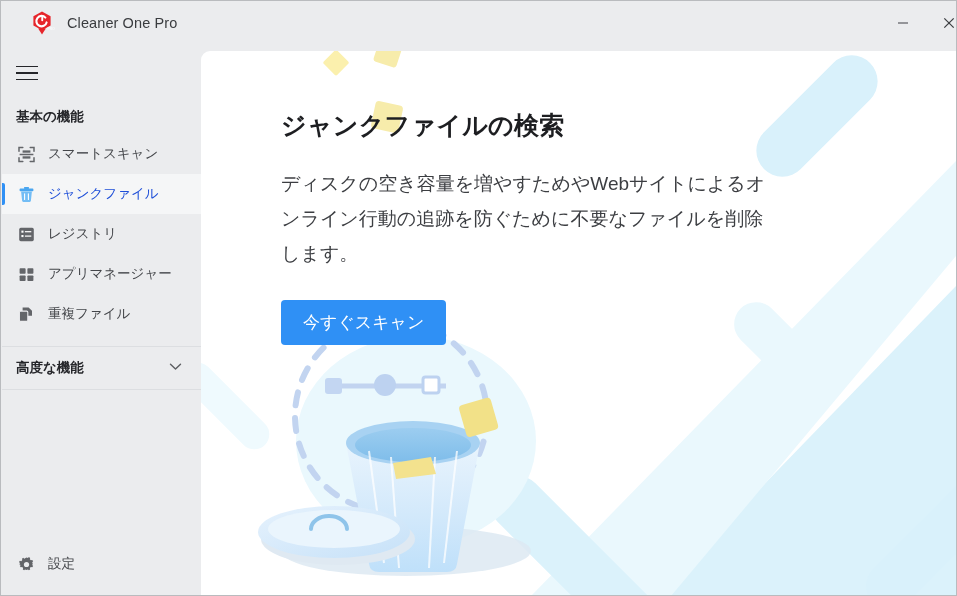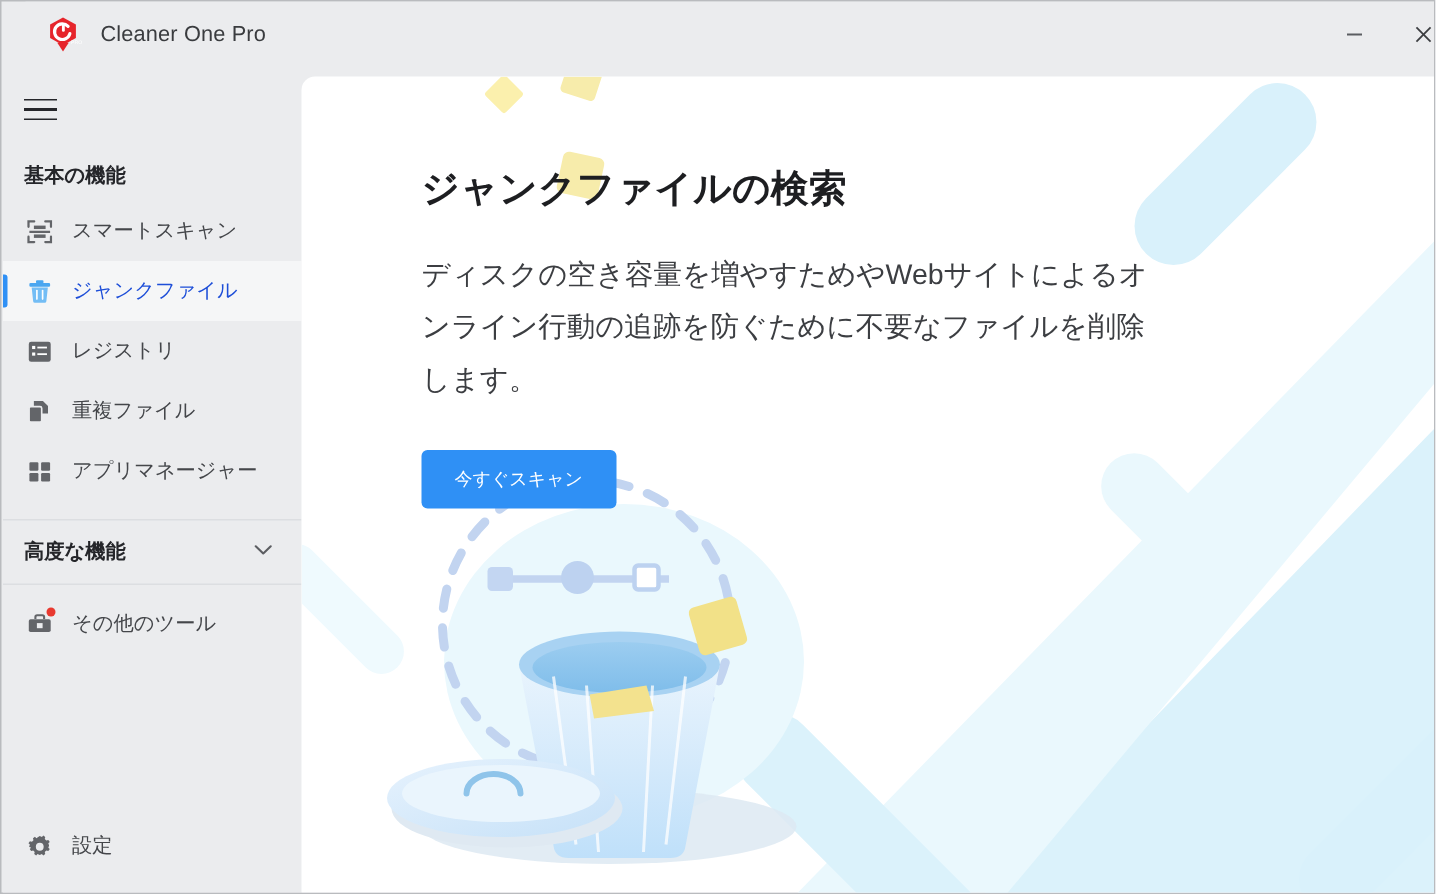--- a/index.html
+++ b/index.html
@@ -203,21 +203,21 @@
     line-height: 1.85;
     color: #3c3e42;
     max-width: 500px;
   }
 
   #scan-button {
     margin-top: 29px;
     display: inline-block;
     background: #2f90f5;
     color: #ffffff;
-    font-size: 12px;
+    font-size: 17px;
     border: none;
     border-radius: 4px;
     padding: 11px 22px;
     cursor: pointer;
     font-family: inherit;
   }
 </style>
 </head>
 <body>
 
@@ -297,59 +297,48 @@
           <rect x="6.9" y="5.1" width="6.4" height="1.2" fill="#ffffff"></rect>
           <rect x="6.9" y="9.5" width="6.4" height="1.2" fill="#ffffff"></rect>
         </svg>
       </span>
       <span class="nav-label">レジストリ</span>
     </div>
 
     <div class="nav-item">
       <span class="nav-icon">
         <svg width="17" height="17" viewBox="0 0 17 17">
-          <path d="M4.6 1.4h6.0l3.4 3.3v5.0H4.6z" fill="#636569"></path>
-          <rect x="1.4" y="5.1" width="8.4" height="10.3" rx="1.1" fill="#636569" stroke="#ebecee" stroke-width="1.1"></rect>
-        </svg>
-      </span>
-      <span class="nav-label">重複ファイル</span>
-    </div>
-
-    <div class="nav-item">
-      <span class="nav-icon">
-        <svg width="17" height="17" viewBox="0 0 17 17">
           <rect x="1.6" y="2.2" width="6.0" height="5.6" rx=".8" fill="#636569"></rect>
           <rect x="9.4" y="2.2" width="6.0" height="5.6" rx=".8" fill="#636569"></rect>
           <rect x="1.6" y="9.4" width="6.0" height="5.6" rx=".8" fill="#636569"></rect>
           <rect x="9.4" y="9.4" width="6.0" height="5.6" rx=".8" fill="#636569"></rect>
         </svg>
       </span>
       <span class="nav-label">アプリマネージャー</span>
+    </div>
+
+    <div class="nav-item">
+      <span class="nav-icon">
+        <svg width="17" height="17" viewBox="0 0 17 17">
+          <path d="M4.6 1.4h6.0l3.4 3.3v5.0H4.6z" fill="#636569"></path>
+          <rect x="1.4" y="5.1" width="8.4" height="10.3" rx="1.1" fill="#636569" stroke="#ebecee" stroke-width="1.1"></rect>
+        </svg>
+      </span>
+      <span class="nav-label">重複ファイル</span>
     </div>
 
     <div class="section-header" id="advanced-section-header">
       <span>高度な機能</span>
       <span>
         <svg width="15" height="15" viewBox="0 0 15 15">
           <polyline points="2.5,5.2 7.5,10 12.5,5.2" fill="none" stroke="#5c5e62" stroke-width="1.4" stroke-linecap="round" stroke-linejoin="round"></polyline>
         </svg>
       </span>
     </div>
 
-    <div class="nav-item" id="tools-item">
-      <span class="nav-icon">
-        <svg width="17" height="17" viewBox="0 0 17 17">
-          <path d="M5.6 4.6V3.4a1.2 1.2 0 0 1 1.2-1.2h3.4a1.2 1.2 0 0 1 1.2 1.2v1.2" fill="none" stroke="#636569" stroke-width="1.4"></path>
-          <rect x="1.2" y="4.8" width="14.6" height="8.6" rx="1.2" fill="#636569"></rect>
-          <rect x="6.6" y="7.4" width="3.8" height="3.4" fill="#ebecee"></rect>
-        </svg>
-        <span class="red-dot"></span>
-      </span>
-      <span class="nav-label">その他のツール</span>
-    </div>
 
     <div class="nav-item" id="settings-item">
       <span class="nav-icon">
         <svg width="17" height="17" viewBox="0 0 17 17">
           <path d="M8.5 1.2l1.5.55.95-1.0 1.35 1.0-.35 1.4 1.05 1.05 1.4-.35 1.0 1.35-1.0.95.55 1.5-.55 1.5 1.0.95-1.0 1.35-1.4-.35-1.05 1.05.35 1.4-1.35 1.0-.95-1.0-1.5.55-1.5-.55-.95 1.0-1.35-1.0.35-1.4-1.05-1.05-1.4.35-1.0-1.35 1.0-.95L1.2 8.5l.55-1.5-1.0-.95 1.0-1.35 1.4.35L4.2 4.0l-.35-1.4 1.35-1.0.95 1.0z" fill="#636569" transform="scale(.97) translate(.25 .25)"></path>
           <circle cx="8.5" cy="8.5" r="2.6" fill="#ebecee"></circle>
         </svg>
       </span>
       <span class="nav-label">設定</span>
     </div>

